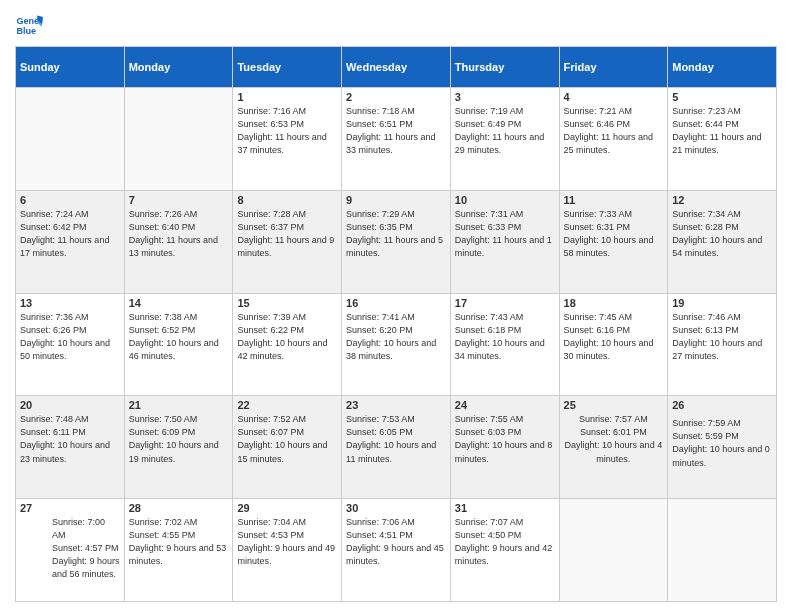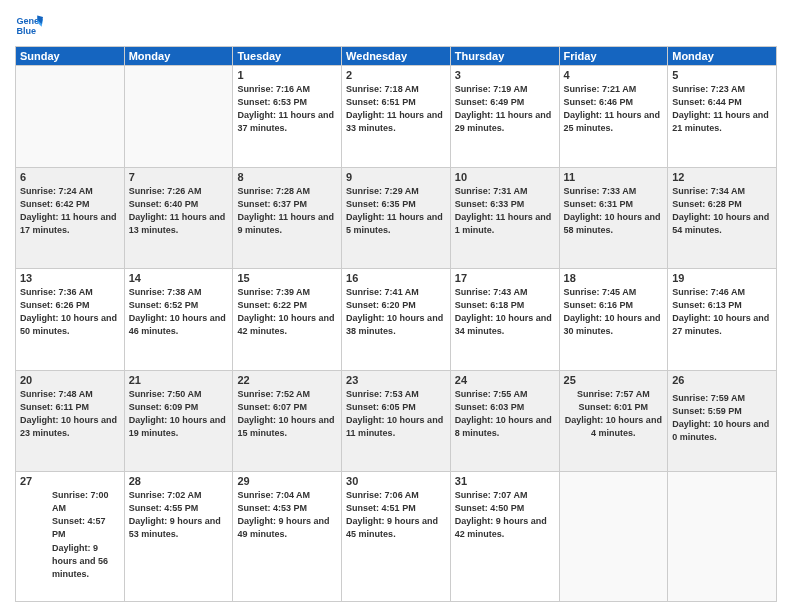--- a/index.html
+++ b/index.html
@@ -58,21 +58,21 @@
       border: 1px solid #ccc;
       border-collapse: collapse;
       width: 100%;
       table-layout: fixed;
     }
     .calendar th {
       background: #1565C0;
       color: #fff;
       font-size: 11px;
       font-weight: bold;
-      padding: 3px 4px;
+      padding: 14px 4px;
       text-align: left;
       border: 1px solid #ccc;
     }
     .calendar td {
       vertical-align: top;
       border: 1px solid #ccc;
       padding: 3px 4px;
       font-size: 9.5px;
       color: #333;
       height: 88px;
@@ -83,21 +83,20 @@
     .day-num {
       font-size: 11px;
       font-weight: bold;
       display: block;
       margin-bottom: 2px;
     }
     .day-info {
       font-size: 9px;
       line-height: 1.45;
       color: #333;
-      font-weight: bold;
     }
     .row-alt td {
       background: #f0f0f0;
     }
   </style>
 </head>
 <body>
 
 <div class="page">
   <div class="header">

